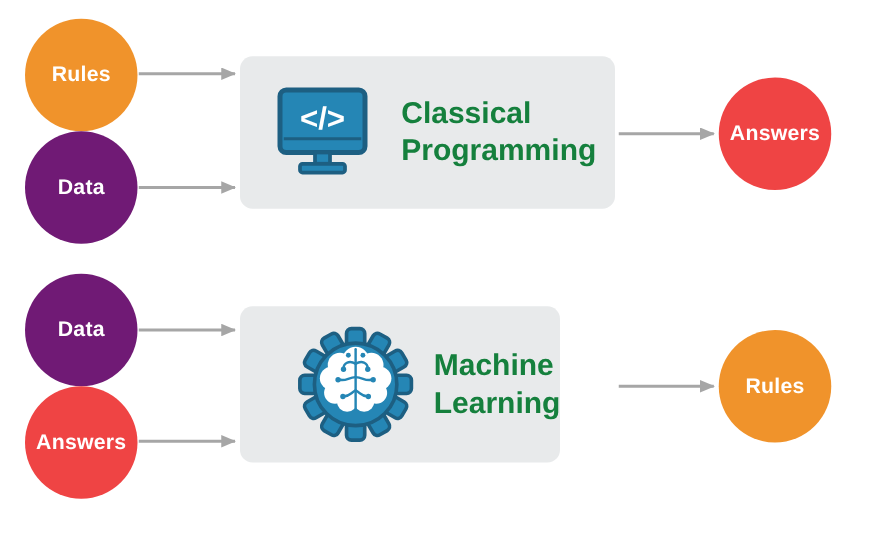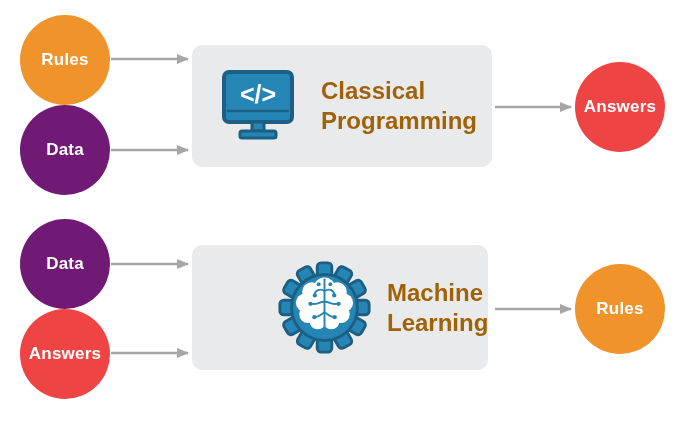--- a/index.html
+++ b/index.html
@@ -13,23 +13,23 @@
     color:#ffffff;font-weight:bold;font-size:17px;letter-spacing:.2px;
   }
   .c-orange{background:#F0932B;}
   .c-blue{background:#701a75;}
   .c-navy{background:#ef4444;}
   .process-box{
     position:absolute;background:#E8EAEB;border-radius:10px;
     display:flex;align-items:center;
   }
   .box-top{left:192px;top:45px;width:300px;height:122px;}
-  .box-bottom{left:192px;top:245px;width:256px;height:125px;padding-left:40px;}
+  .box-bottom{left:192px;top:245px;width:256px;height:125px;}
   .process-title{
-    color:#a16207;font-weight:bold;font-size:24px;line-height:1.25;width:165px;
+    color:#15803d;font-weight:bold;font-size:24px;line-height:1.25;width:165px;
   }
   .box-top .icon-wrap{margin-left:28px;}
   .box-top .process-title{margin-left:25px;}
   .box-bottom .icon-wrap{margin-left:44px;}
   .box-bottom .process-title{margin-left:14px;}
   .icon-wrap{display:flex;align-items:center;justify-content:center;}
   .arrow-layer{position:absolute;left:0;top:0;width:695px;height:432px;}
   .pos-rules-top{left:20px;top:15px;}
   .pos-data-top{left:20px;top:105px;}
   .pos-answers-right{left:575px;top:62px;}

